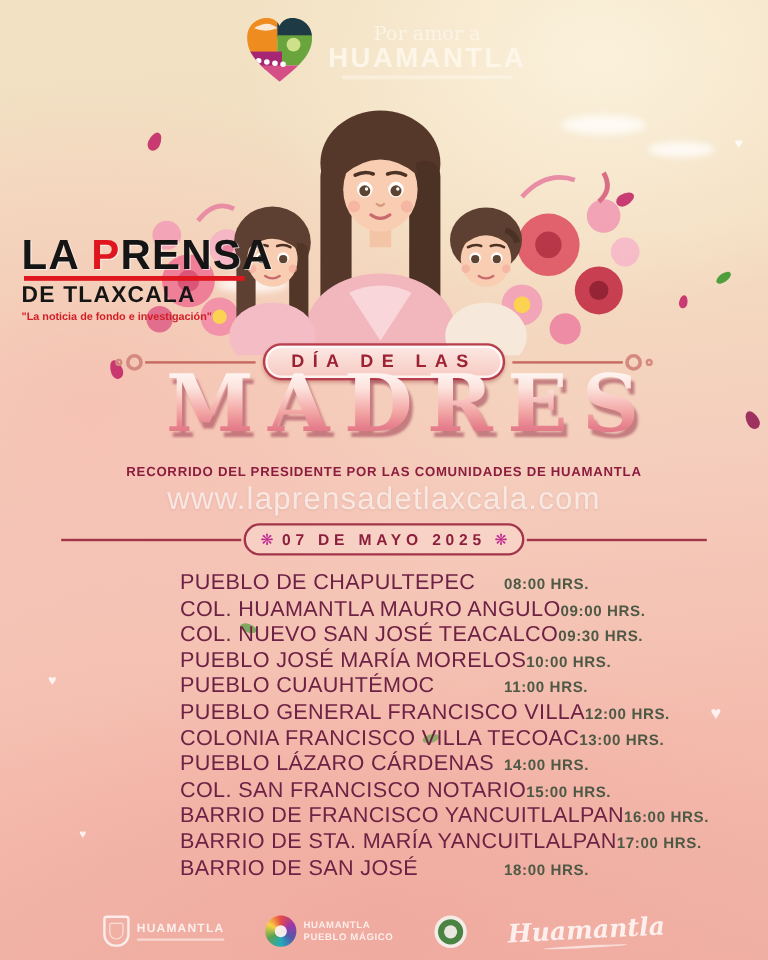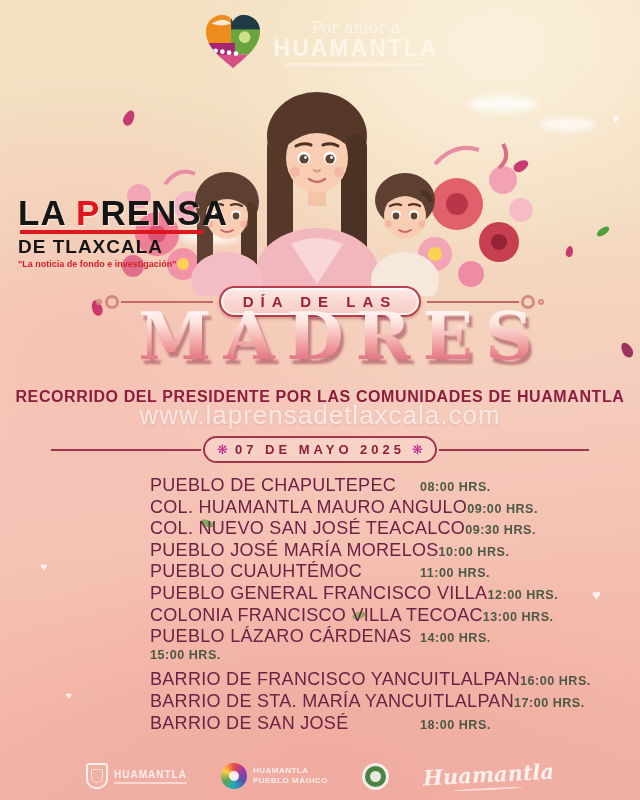--- a/index.html
+++ b/index.html
@@ -47,21 +47,21 @@
   }
   
   .madres { position:absolute; top:303px; left:0; right:0; text-align:center; z-index:7;
     font-family:"DejaVu Serif", serif; font-weight:700; font-size:66px; letter-spacing:12px; line-height:1;
     background:linear-gradient(180deg,#ffffff 0%,#fde4de 30%,#f3a8a6 60%,#e57f8c 80%,#dd6a7e 100%);
     -webkit-background-clip:text; background-clip:text; color:transparent;
     filter:drop-shadow(3px 5px 1px rgba(148,44,68,.5));
     padding-left:43px;
   }
   .subtitle { position:absolute; top:388px; left:0; right:0; text-align:center; z-index:7;
-    font-size:16px; font-weight:900; letter-spacing:.6px; color:#8c1d3f; }
+    font-size:11px; font-weight:900; letter-spacing:.6px; color:#8c1d3f; }
   .watermark { position:absolute; top:400px; left:0; right:0; text-align:center; z-index:8;
     font-size:26px; font-weight:400; color:rgba(255,255,255,.66); letter-spacing:1px;
     text-shadow:0 1px 2px rgba(180,120,110,.25); }
   
   .date-row { position:absolute; top:436px; left:0; right:0; display:flex; align-items:center; justify-content:center; z-index:7; }
   .date-line { height:2px; background:#a3354b; width:150px; }
   .date-pill { display:flex; align-items:center; gap:7px; margin:0 2px; padding:4px 12px;
     border:2px solid #a3354b; border-radius:14px; background:rgba(255,240,235,.25); }
   .date-flower { color:#c02890; font-size:13px; line-height:1; }
   .date-text { font-size:13px; font-weight:900; letter-spacing:4px; color:#8d1f3d; }
@@ -287,20 +287,21 @@
       </div>
       <div class="sched-row">
         <span class="place">COLONIA FRANCISCO VILLA TECOAC</span>
         <span class="time">13:00 HRS.</span>
       </div>
       <div class="sched-row">
         <span class="place">PUEBLO LÁZARO CÁRDENAS</span>
         <span class="time">14:00 HRS.</span>
       </div>
       <div class="sched-row">
+        <span class="place">COL. SAN FRANCISCO NOTARIO</span>
         <span class="time">15:00 HRS.</span>
       </div>
       <div class="sched-row">
         <span class="place">BARRIO DE FRANCISCO YANCUITLALPAN</span>
         <span class="time">16:00 HRS.</span>
       </div>
       <div class="sched-row">
         <span class="place">BARRIO DE STA. MARÍA YANCUITLALPAN</span>
         <span class="time">17:00 HRS.</span>
       </div>

